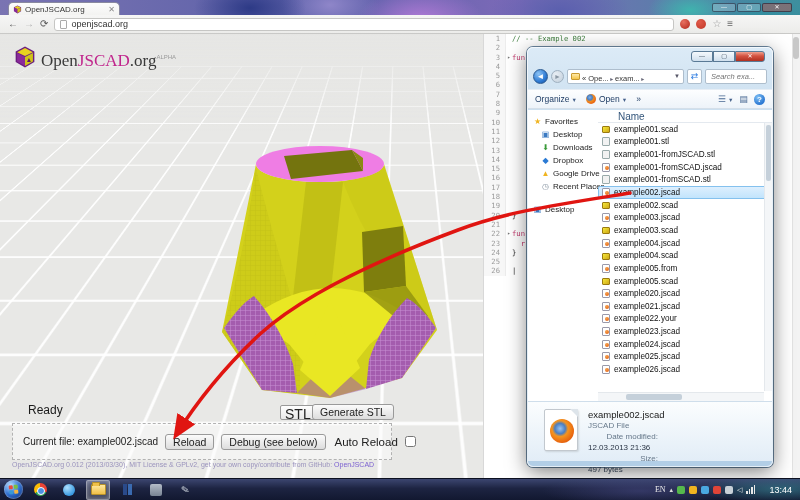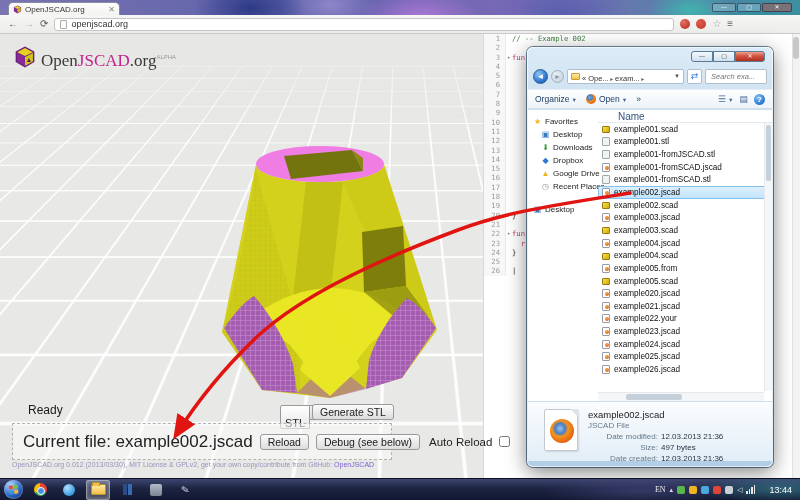--- a/index.html
+++ b/index.html
@@ -49,29 +49,29 @@
 
   .logo{position:absolute;left:14px;top:46px;z-index:2;display:flex;align-items:flex-start;gap:5px;}
   .logo-text{font-family:"Liberation Serif",serif;font-size:17px;color:#3a3a3a;line-height:22px;}
   .logo-mid{color:#c0258c;}
   .logo-sup{font-size:6px;color:#999;vertical-align:super;font-family:"Liberation Sans",sans-serif;}
 
   
   .status-ready{position:absolute;left:28px;top:403px;z-index:3;font-size:12px;color:#1a1a1a;}
   .fmt-wrap{position:absolute;left:280px;top:405px;z-index:3;display:flex;}
   .fmt-box{height:15px;background:linear-gradient(#fefefe,#e8e8e8);border:1px solid #999;border-radius:2px 0 0 2px;
-    font-size:11px;color:#222;padding:11px 4px;}
+    font-size:14px;color:#222;padding:0 4px;}
   .fmt-arrow{width:13px;height:15px;background:linear-gradient(#f2f2f2,#d8d8d8);border:1px solid #999;border-left:none;
     border-radius:0 2px 2px 0;font-size:7px;color:#444;text-align:center;line-height:13px;}
   .btn{height:16px;background:linear-gradient(#fbfbfb,#ddd);border:1px solid #9a9a9a;border-radius:3px;
     font-size:10.5px;color:#222;padding:1px 7px;line-height:12px;white-space:nowrap;}
   .gen-btn{position:absolute;left:312px;top:404px;z-index:3;}
   .filebar{position:absolute;left:12px;top:423px;width:380px;height:37px;z-index:3;border:1px dashed #b2b2b2;
     background:rgba(252,252,252,.55);display:flex;align-items:center;padding:0 10px;gap:7px;}
-  .curfile{font-size:17px;color:#222;white-space:nowrap;}
+  .curfile{font-size:10px;color:#222;white-space:nowrap;}
   .ar-label{font-size:11.5px;color:#222;margin-left:2px;white-space:nowrap;}
   .ar-check{width:11px;height:11px;margin:0;}
   .footer{position:absolute;left:12px;top:461px;z-index:2;font-size:7px;color:#9a93bd;white-space:nowrap;}
   .footer a{color:#7a5fd0;text-decoration:none;}
 
   
   .editor{position:absolute;left:483px;top:34px;width:317px;height:444px;background:#fff;border-left:1px solid #d8d8d8;z-index:1;overflow:hidden;}
   .cl{display:flex;height:9.3px;line-height:9.3px;font-family:"DejaVu Sans Mono",monospace;font-size:7.2px;}
   .cl .ln{width:22px;text-align:right;padding-right:5px;color:#9a9a9a;background:#f7f7f7;border-right:1px solid #ececec;flex:none;}
   .cl .fold{width:6px;color:#777;font-size:5.5px;flex:none;text-align:center;}
@@ -130,21 +130,21 @@
   .ex-details{position:absolute;left:1px;right:1px;bottom:6px;height:60px;background:linear-gradient(#fbfdfe,#e2edf7);
     border-top:1px solid #cfdeeb;display:flex;padding:7px 6px 0 16px;gap:10px;}
   .doc-icon{width:34px;height:42px;background:#fff;border:1px solid #c2c8ce;border-radius:2px;position:relative;flex:none;
     box-shadow:1px 1px 2px rgba(0,0,0,.12);}
   .doc-icon::before{content:"";position:absolute;right:-1px;top:-1px;border:4px solid #dde4ea;border-left-color:transparent;border-bottom-color:transparent;}
   .doc-fx{position:absolute;left:5px;top:9px;width:24px;height:24px;border-radius:50%;
     background:radial-gradient(circle at 42% 40%,#9ac4f0 0%,#4a7ec2 26%,#f5941e 40%,#e8650f 70%,#b84a06);}
   .det-text{font-size:8px;color:#5a6a7a;line-height:11px;}
   .det-name{font-size:9.5px;color:#1a1a1a;}
   .det-type{color:#66788a;}
-  .det-row{display:flex;}
+  .det-row{display:flex;flex-direction:column;}
   .det-label{color:#66788a;width:70px;text-align:right;margin-right:3px;flex:none;}
   .det-val{color:#2a3545;}
 
   
   .arrow-svg{position:absolute;left:0;top:0;width:800px;height:500px;z-index:6;pointer-events:none;}
 
   
   .taskbar{position:absolute;left:0;bottom:0;width:800px;height:22px;z-index:7;
     background:
       radial-gradient(120px 20px at 780px 10px,rgba(62,160,170,.5),rgba(62,160,170,0) 70%),

